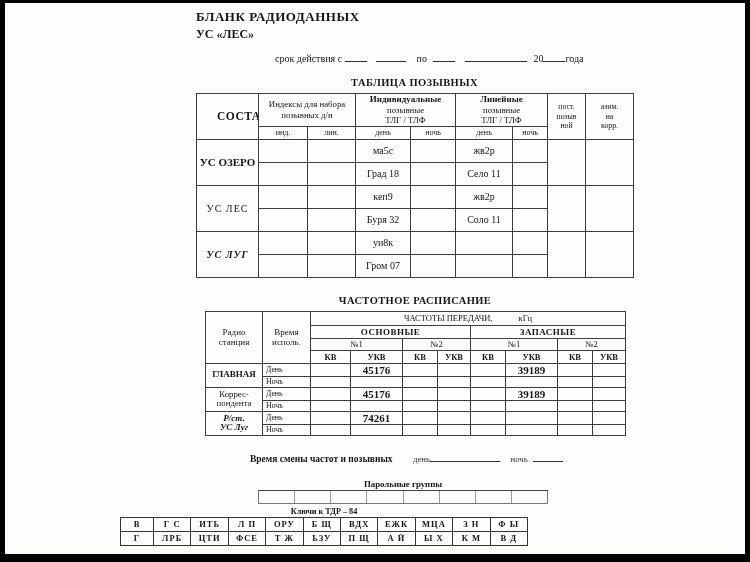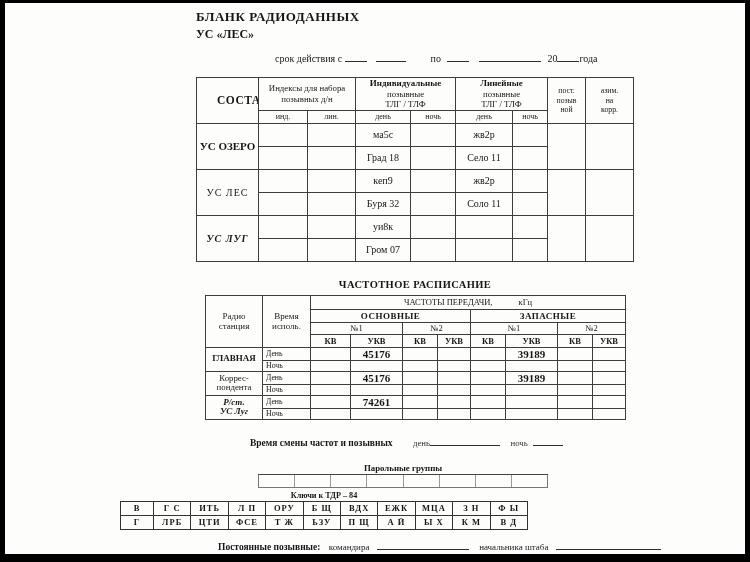--- a/index.html
+++ b/index.html
@@ -88,27 +88,28 @@
 
 <div class="title-block">
   <div class="t1">БЛАНК РАДИОДАННЫХ</div>
   <div class="t2">УС «ЛЕС»</div>
 </div>
 
 <div class="validity">
   <span>срок действия с</span>
   <span class="bl" style="width:22px"></span>
   <span class="bl" style="width:30px; margin-left:7px"></span>
-  <span style="margin-left:22px">по</span>
+  <span style="margin-left:8px">по</span>
   <span class="bl" style="width:22px; margin-left:4px"></span>
   <span class="bl" style="width:62px; margin-left:7px"></span>
   <span style="margin-left:4px">20</span><span class="bl" style="width:22px"></span><span>года</span>
 </div>
 
 <div class="ct-wrap">
+  <div class="sec-title">ТАБЛИЦА ПОЗЫВНЫХ</div>
   <table class="ct">
     <colgroup>
       <col style="width:62px">
         <col style="width:49px">
         <col style="width:48px">
       <col style="width:55px">
         <col style="width:45px">
         <col style="width:57px">
       <col style="width:35px">
         <col style="width:38px">

